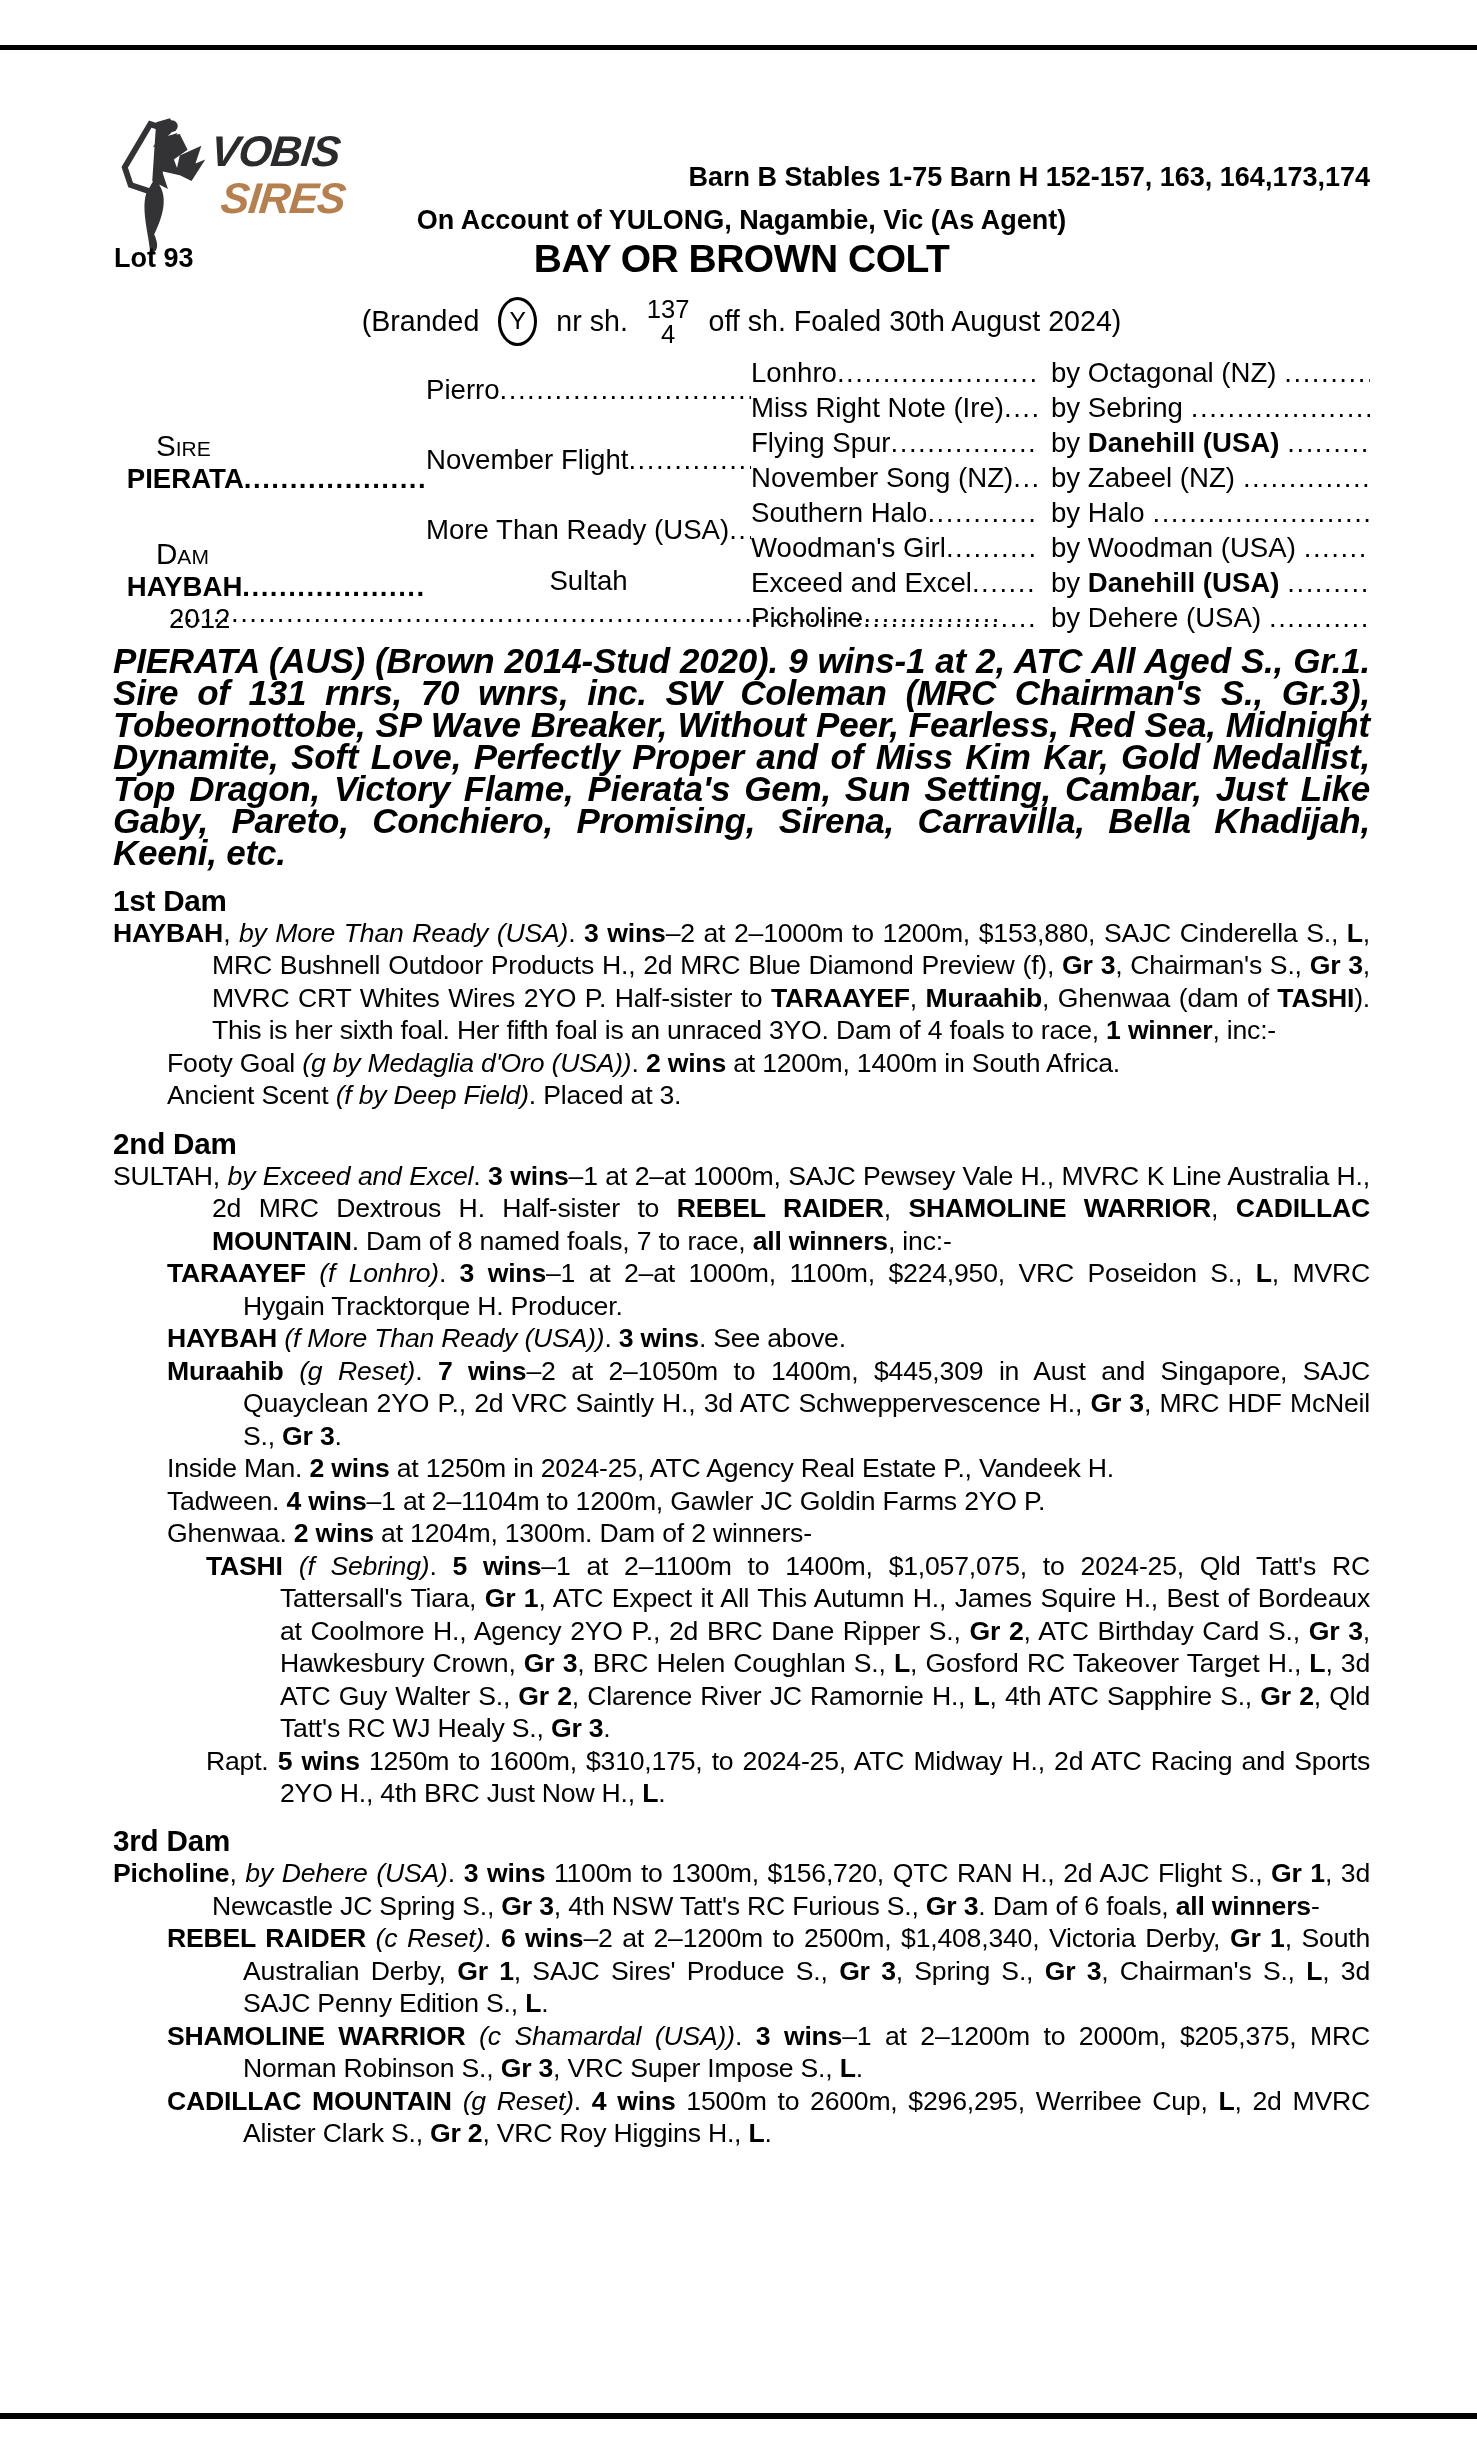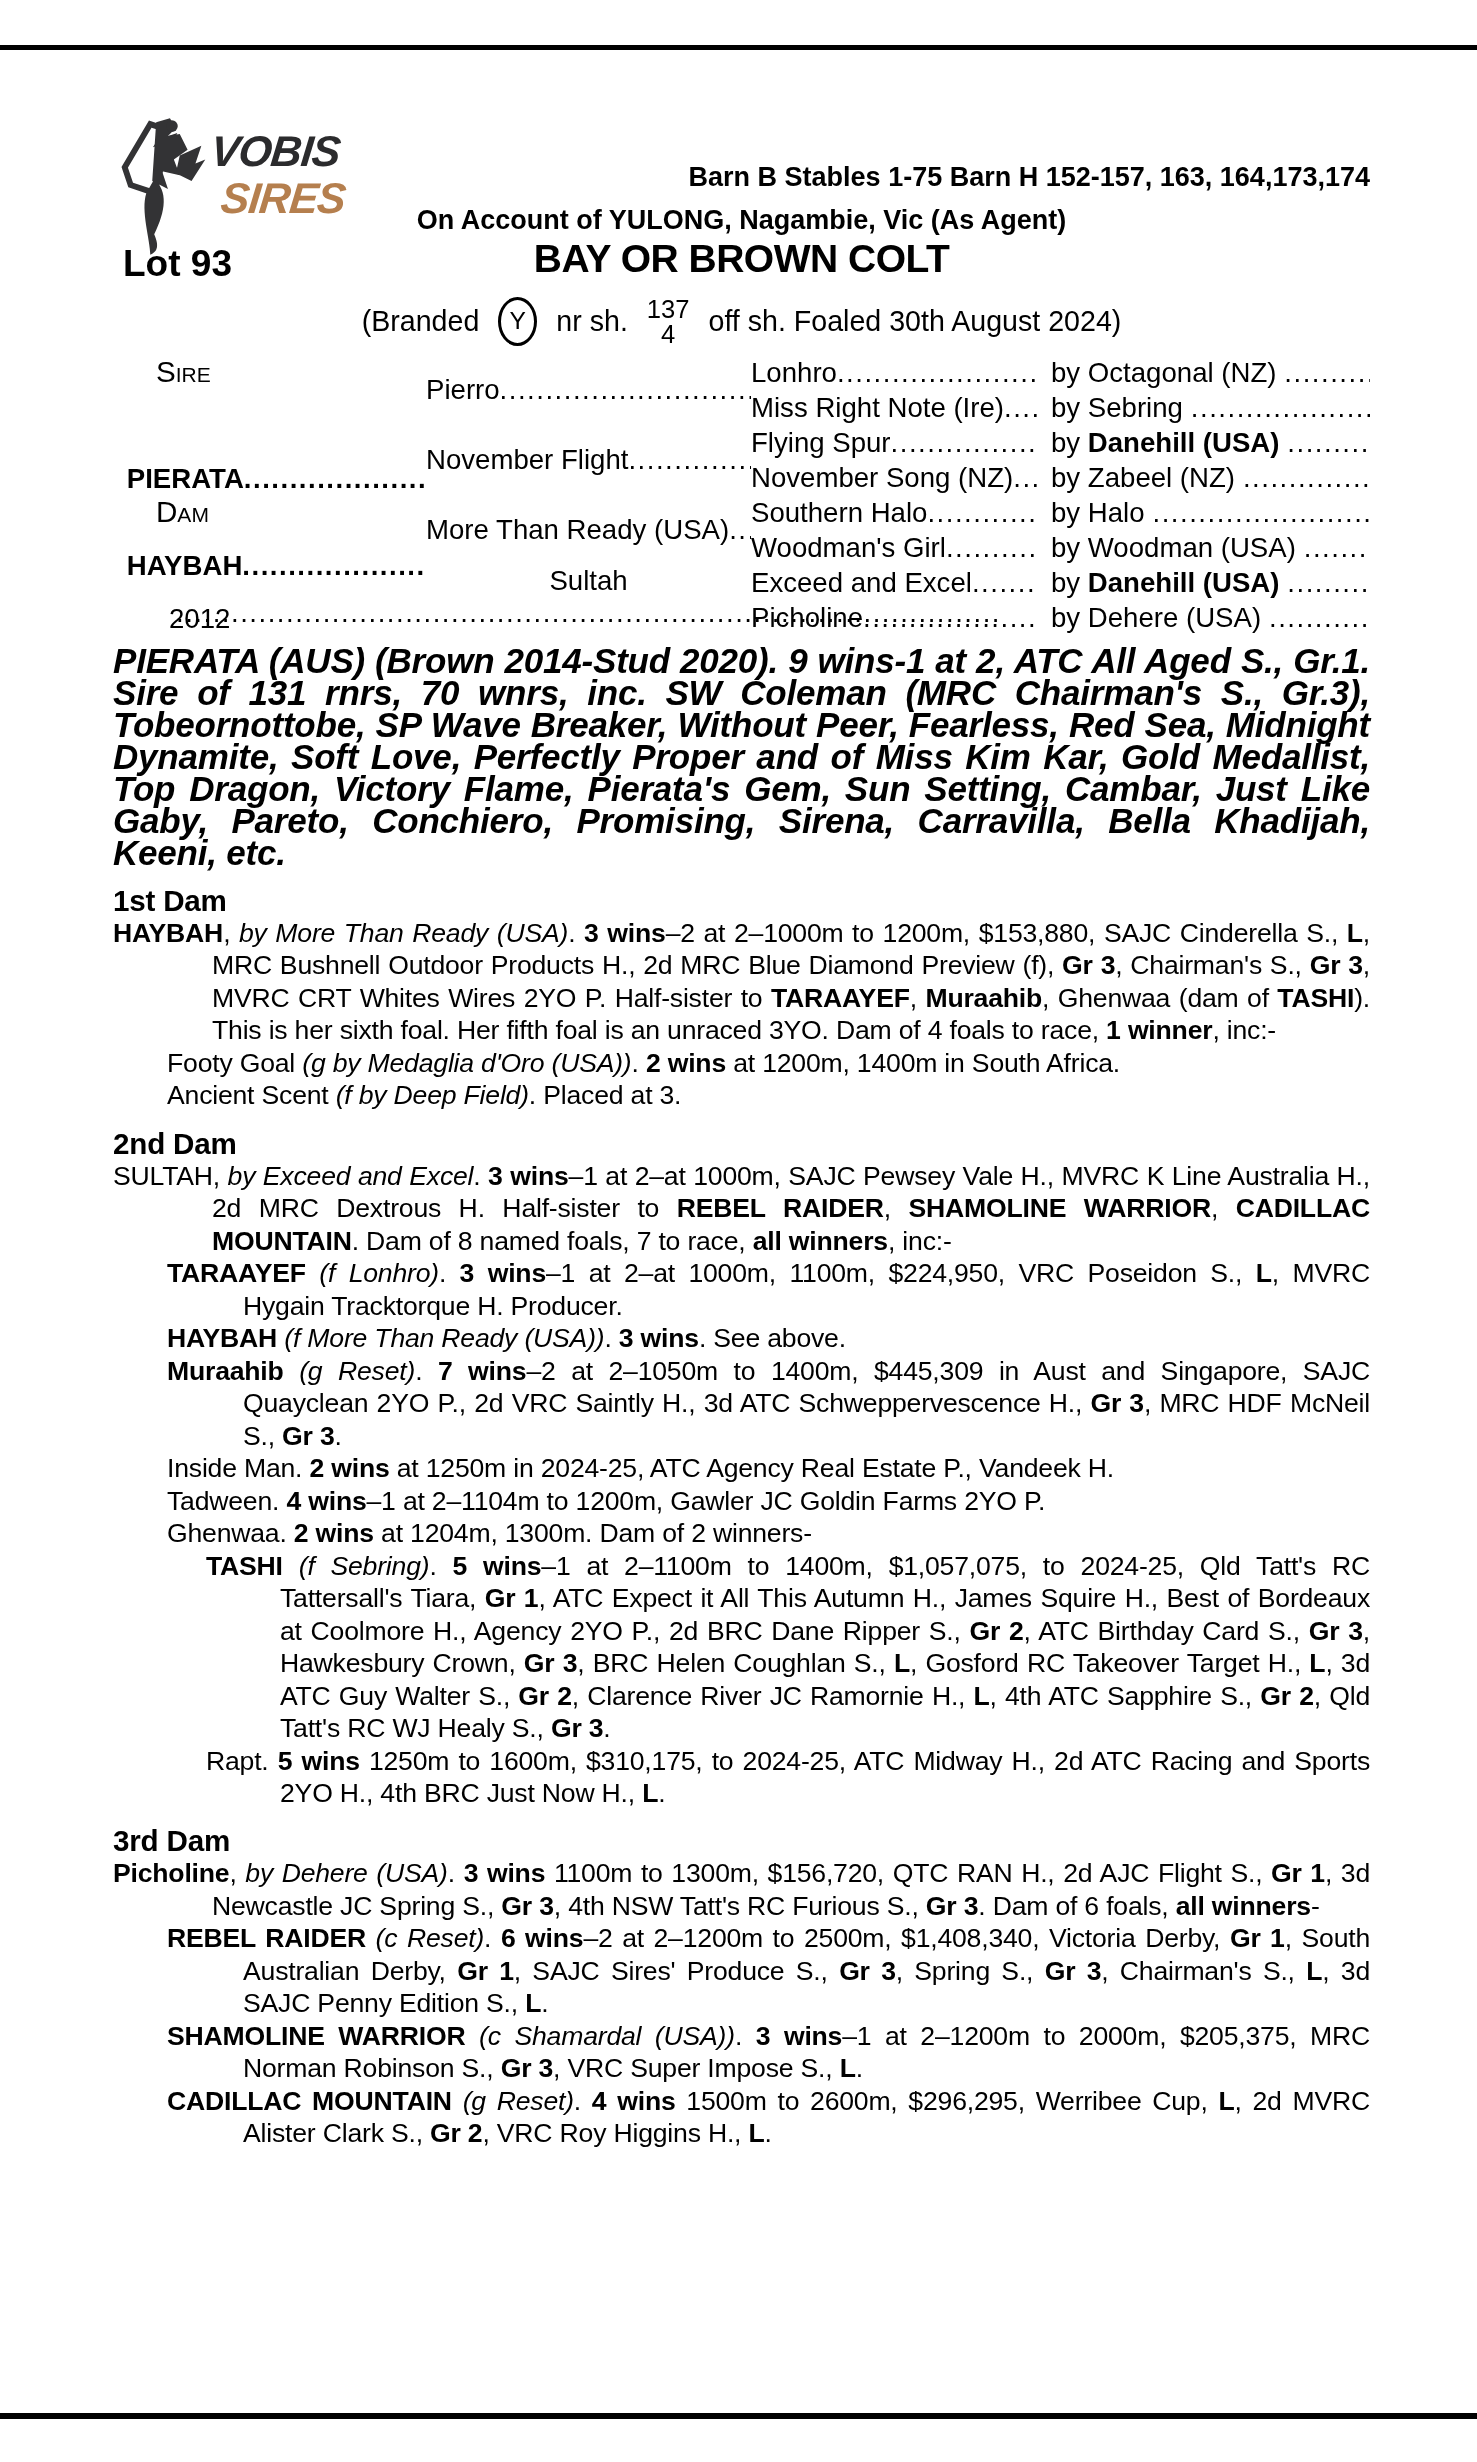--- a/index.html
+++ b/index.html
@@ -14,34 +14,34 @@
   .logo svg{position:absolute;left:0;top:0;}
   .logo-word{position:absolute;font-weight:bold;font-style:italic;font-size:43px;
              letter-spacing:-1px;transform:skewX(-6deg);line-height:1;}
   .logo-vobis{left:100px;top:13.8px;color:#2b2b2d;}
   .logo-sires{left:110px;top:61px;color:#b57f4e;}
 
   
   .hdr-line{position:absolute;left:113px;right:108px;font-weight:bold;font-size:27px;line-height:39px;}
   .barn-line{top:158px;text-align:right;}
   .account-line{top:201px;text-align:center;}
-  .lot{position:absolute;left:123px;top:243px;font-weight:bold;font-size:37px;}
+  .lot{position:absolute;left:114px;top:243px;font-weight:bold;font-size:27px;}
   .title{position:absolute;left:113px;right:108px;top:237px;text-align:center;
          font-weight:bold;font-size:39px;letter-spacing:-0.5px;}
   .branded{position:absolute;left:113px;right:108px;top:290px;display:flex;
            justify-content:center;align-items:center;gap:19px;font-size:28.6px;height:63px;}
   .brand-oval{display:inline-flex;align-items:center;justify-content:center;width:33px;height:43px;
               border:3px solid #000;border-radius:50%;font-size:24.6px;line-height:1;}
   .fraction{display:inline-flex;flex-direction:column;align-items:center;font-size:25.6px;line-height:24.6px;}
 
   
   .pedigree{position:absolute;left:113px;right:108px;top:355px;display:grid;
             grid-template-columns:313px 325px 300px 1fr;grid-auto-rows:35px;font-size:27.6px;}
   .ped-cell{display:flex;align-items:center;min-width:0;}
-  .gen1{flex-direction:column;align-items:stretch;justify-content:space-between;}
+  .gen1{flex-direction:column;align-items:stretch;justify-content:flex-end;}
   .gen1 .lbl{font-variant:small-caps;font-size:29.6px;padding-left:43px;}
   .gen1 .nrow{display:flex;align-items:baseline;padding-left:13.8px;font-weight:bold;}
   .gen1 .year{padding-left:56px;}
   .sire-cell{grid-column:1;grid-row:1/5;}
   .dam-cell{grid-column:1;grid-row:5/9;}
   .g2-0{grid-column:2;grid-row:1/3;} .g2-1{grid-column:2;grid-row:3/5;}
   .g2-2{grid-column:2;grid-row:5/7;} .g2-3{grid-column:2;grid-row:7/9;flex-direction:column;}
   .c3{grid-column:3;padding-right:13.8px;} .c4{grid-column:4;}
   .leader{flex:1 1 auto;overflow:hidden;white-space:nowrap;letter-spacing:1.5px;min-width:0;}
   .byw{margin-right:7.9px;white-space:nowrap;}

